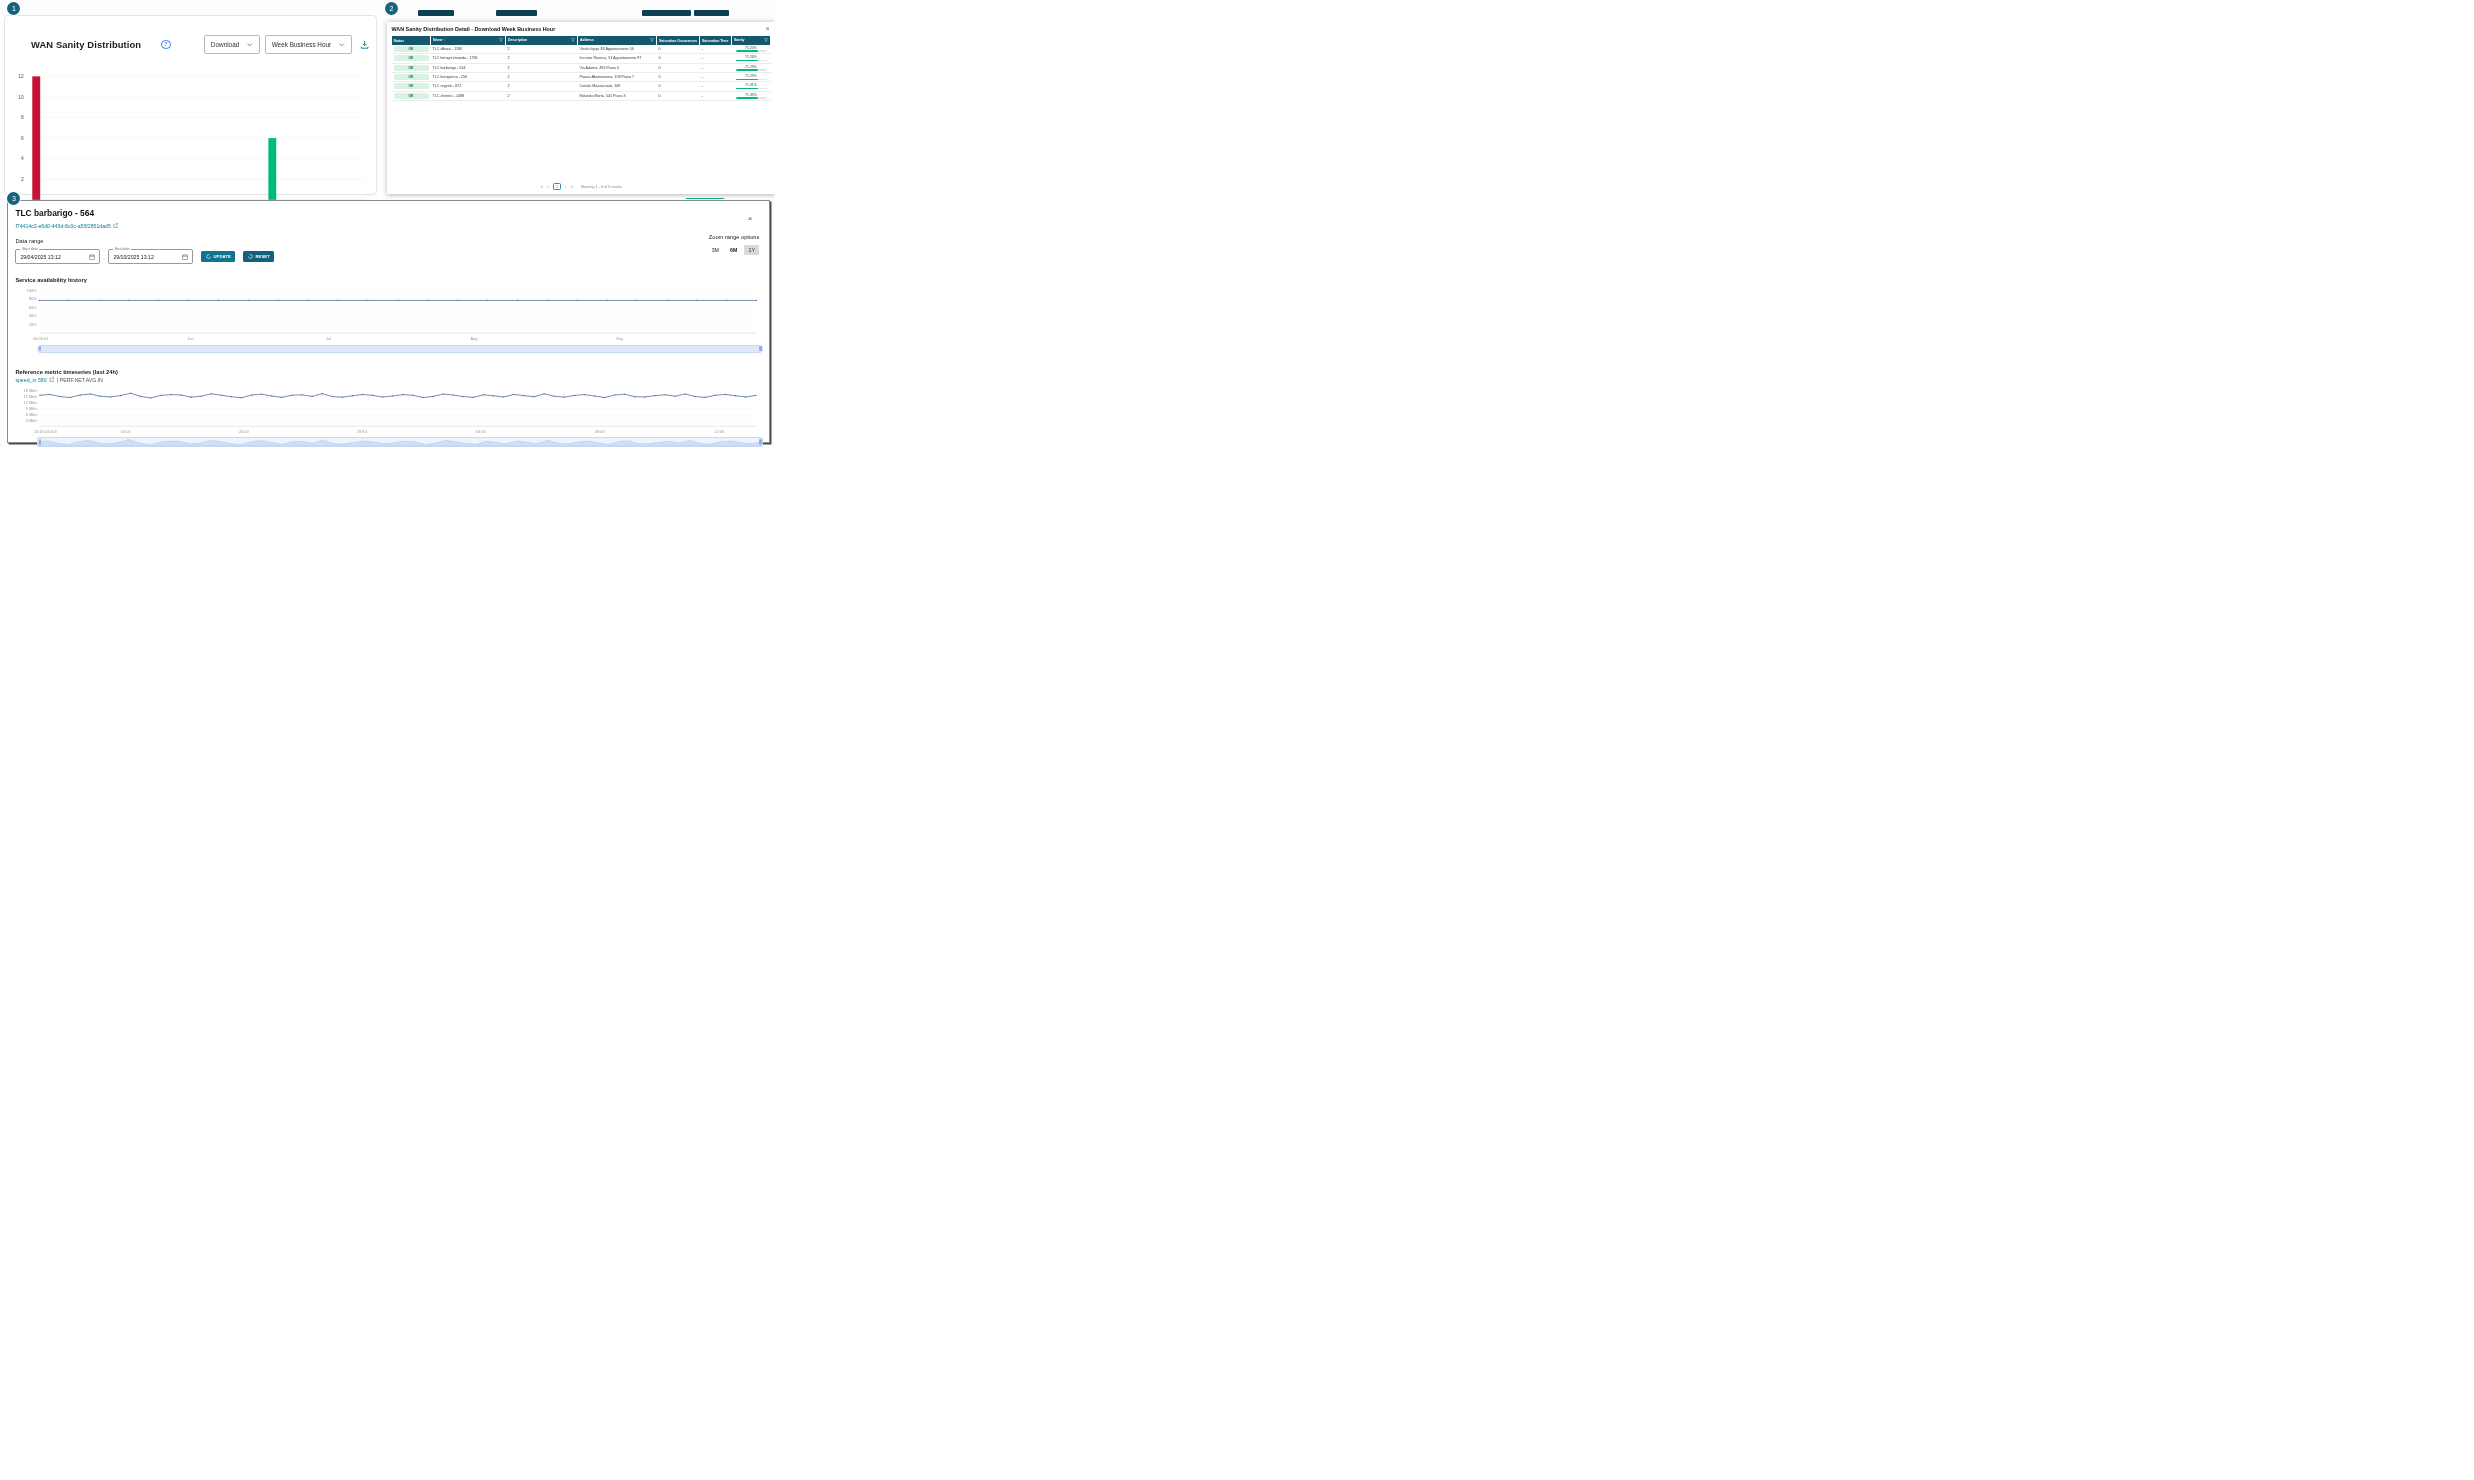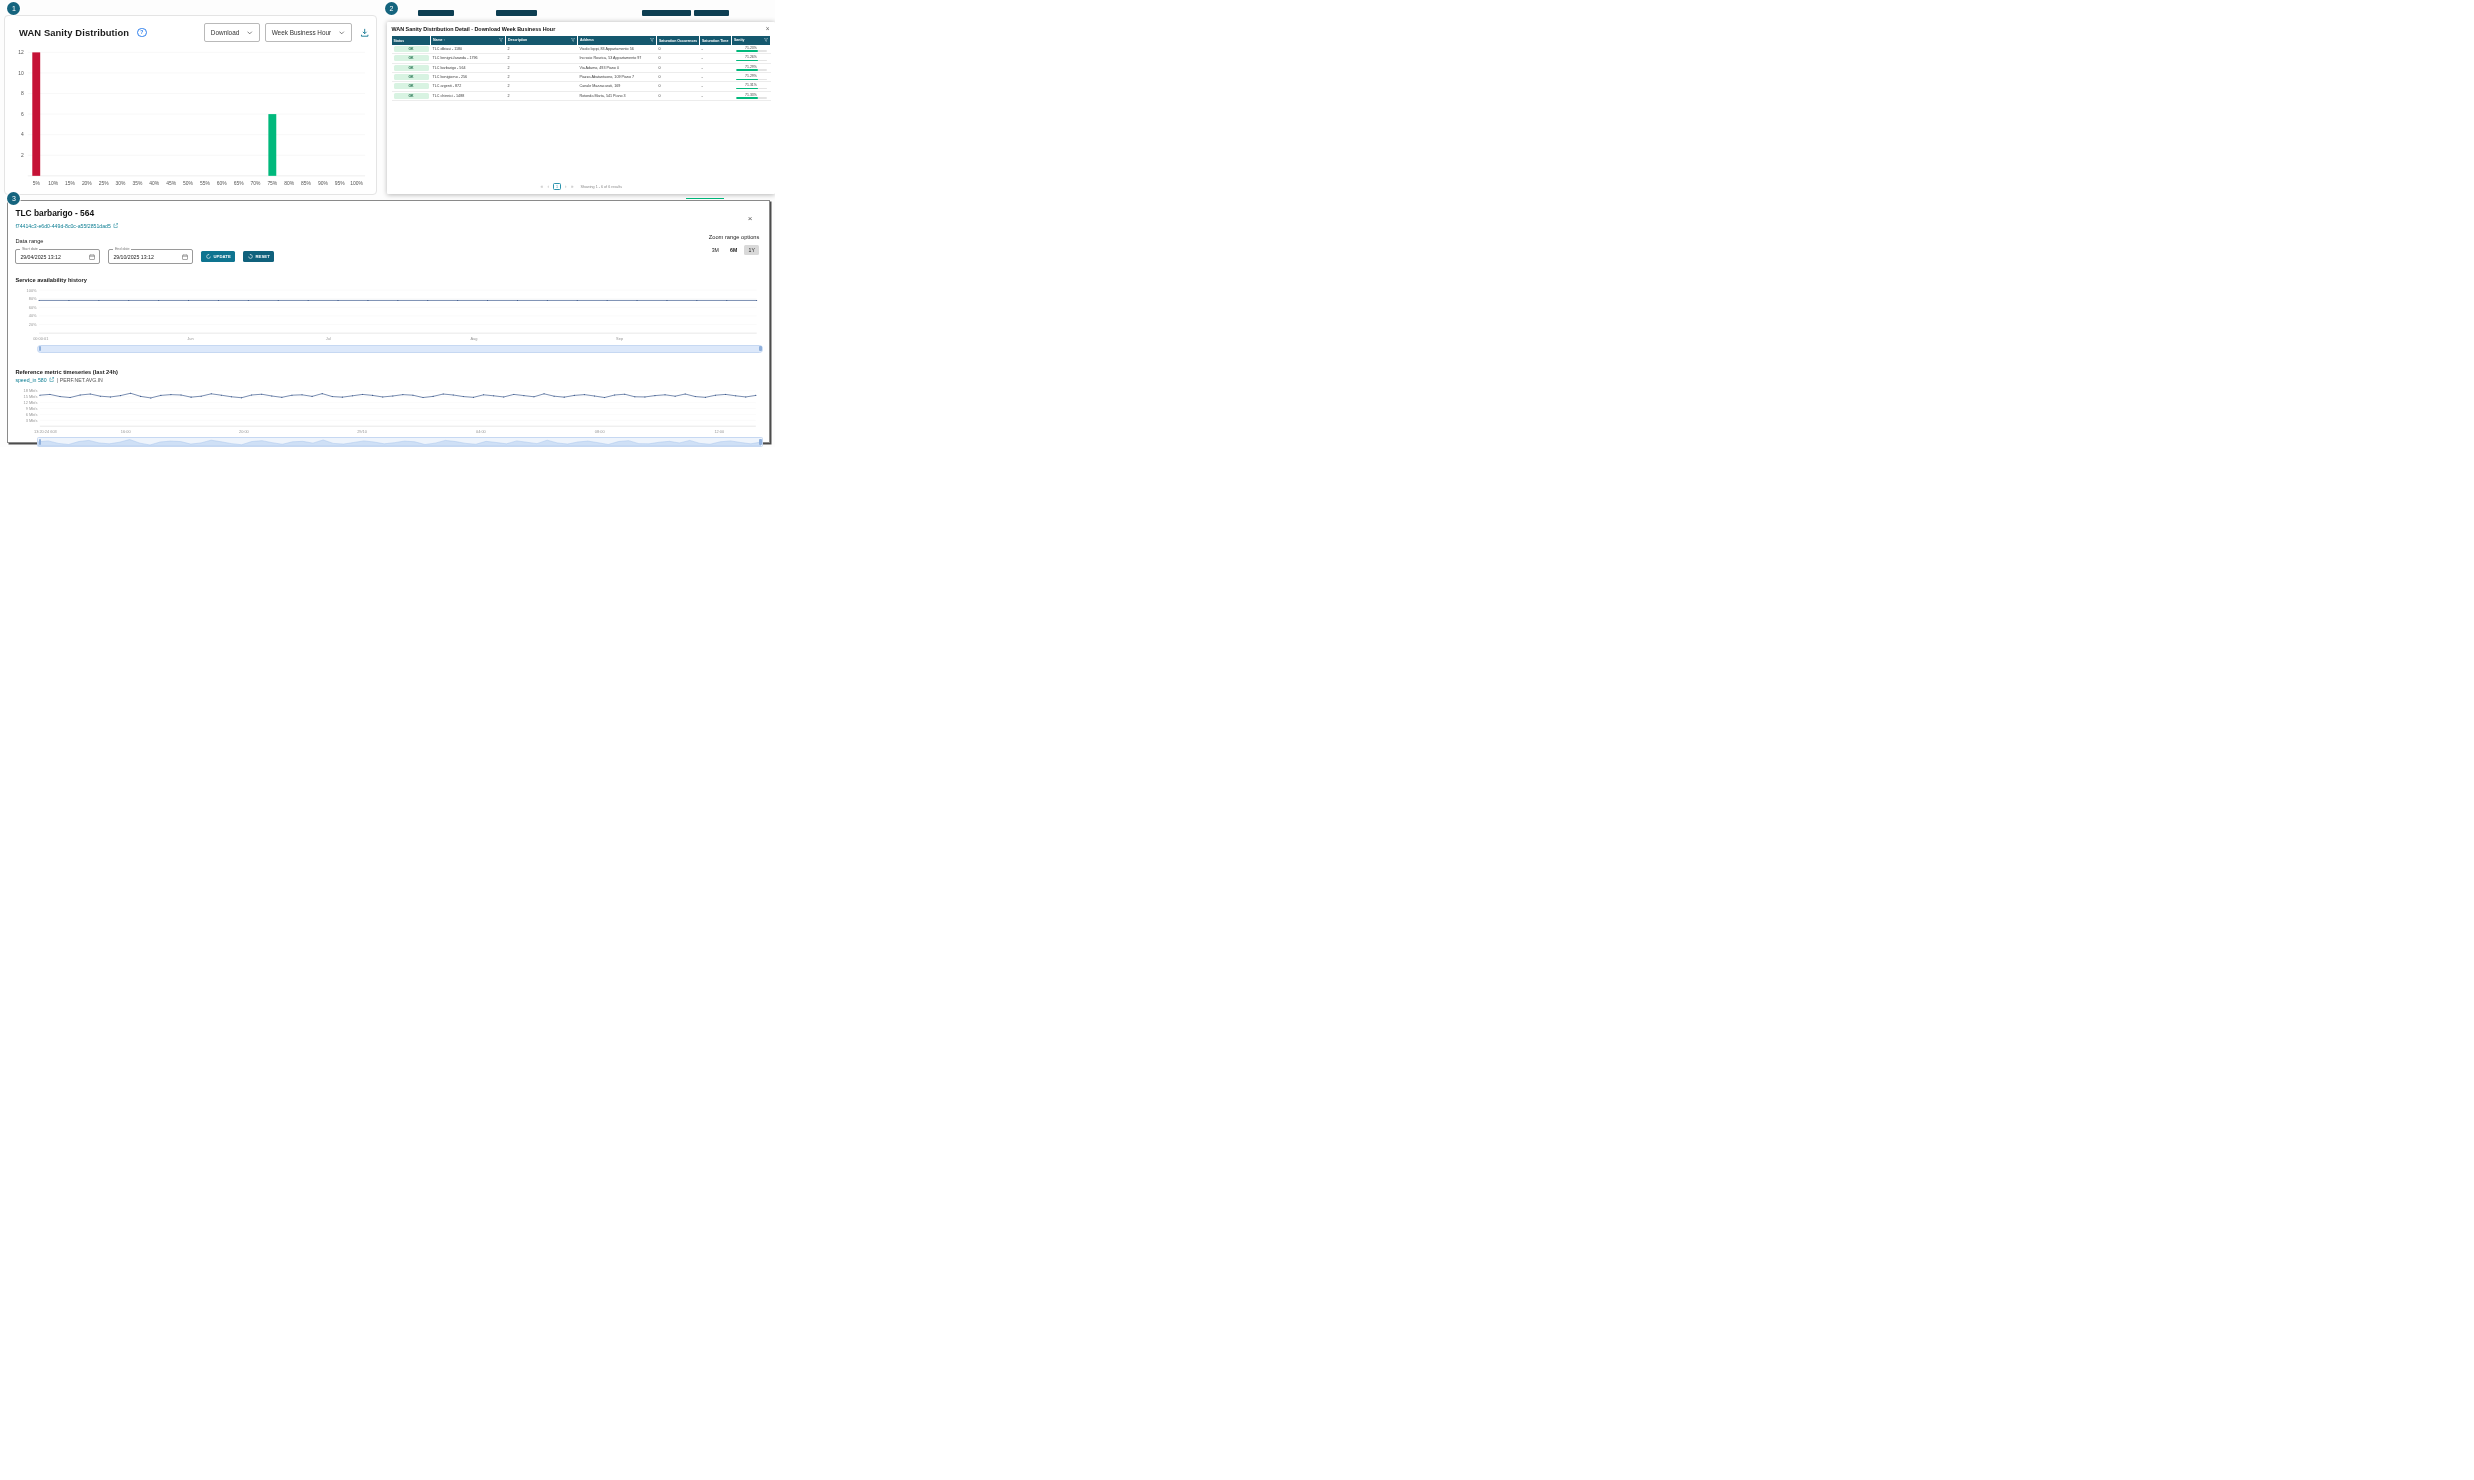--- a/index.html
+++ b/index.html
@@ -12,21 +12,21 @@
   
   .frag{position:absolute;top:10px;height:6.4px;background:#0d3e52;border-radius:1px;z-index:1;}
   .frag-green{position:absolute;left:686px;top:196px;width:38px;height:4.5px;z-index:1;
     background:linear-gradient(#ffffff 0 1.5px,#00b97c 1.5px 3px,#ffffff 3px);}
 
   
   .panel1{position:absolute;left:4px;top:15px;width:373px;height:180px;background:#fff;
     border:0.5px solid #e4e4e4;border-radius:4px;box-sizing:border-box;padding:7px 5px 2px 6px;z-index:2;}
   .p1-head{display:flex;justify-content:space-between;align-items:center;padding:0 1px 0 4px;}
   .p1-title-wrap{display:flex;align-items:center;gap:4px;}
-  .p1-title{font-size:9.4px;font-weight:bold;color:#1b1b1b;margin:4px;letter-spacing:0.1px;}
+  .p1-title{font-size:9.4px;font-weight:bold;color:#1b1b1b;margin:16px;letter-spacing:0.1px;}
   .help{width:7.4px;height:7.4px;border:0.7px solid #2f80ed;border-radius:50%;color:#2f80ed;
     font-size:5px;font-weight:bold;display:flex;align-items:center;justify-content:center;cursor:pointer;}
   .p1-controls{display:flex;align-items:center;gap:5px;}
   .select{height:16.3px;border:0.5px solid #b9b9b9;border-radius:2px;background:#fff;display:flex;
     align-items:center;gap:8px;padding:0 6px;font-size:6.4px;color:#333;cursor:pointer;}
   .dlbtn{background:none;border:none;padding:1px;margin-left:2px;cursor:pointer;display:flex;}
   .ax{font-size:10px;fill:#555;}
   .axs{font-size:8px;fill:#979797;}
 
   

